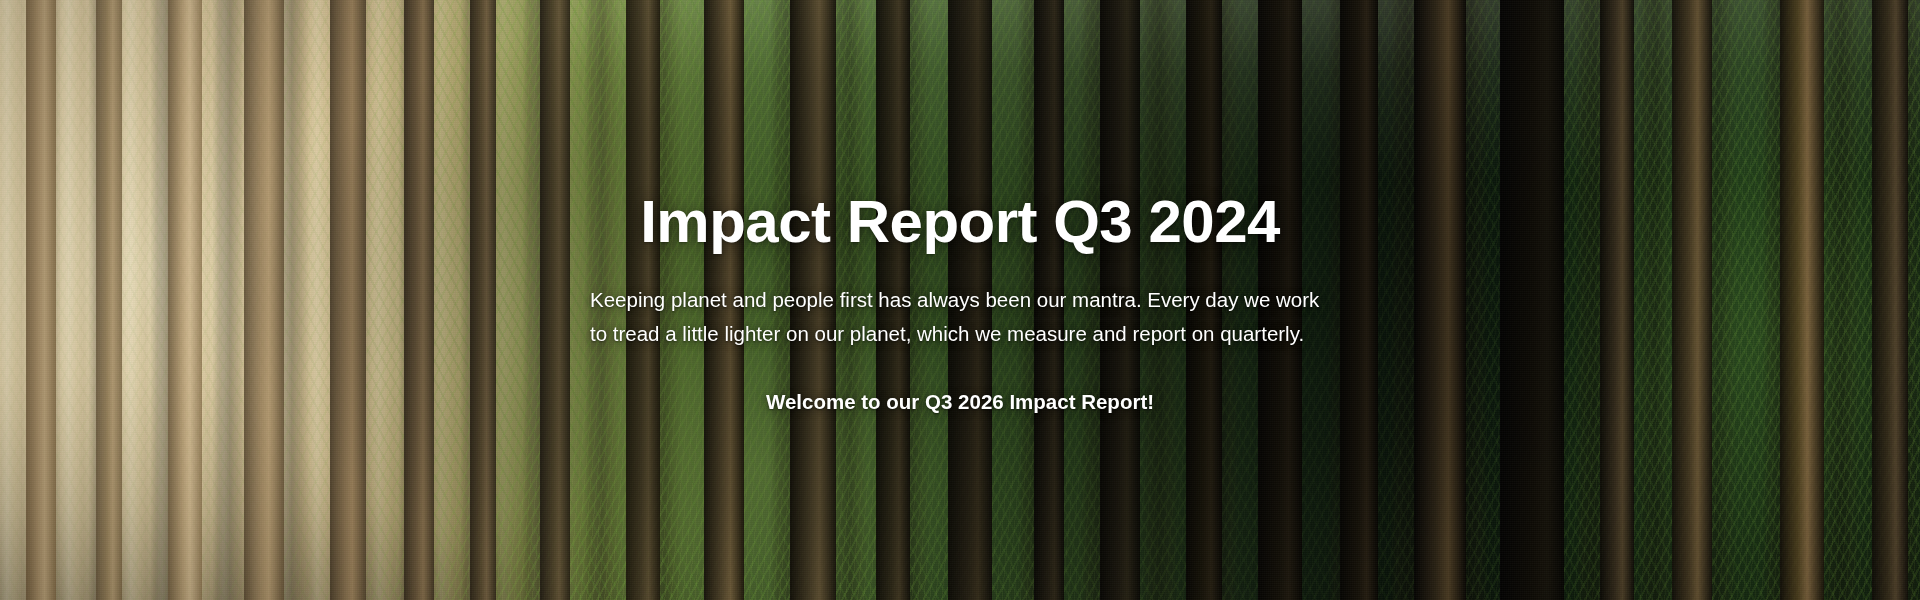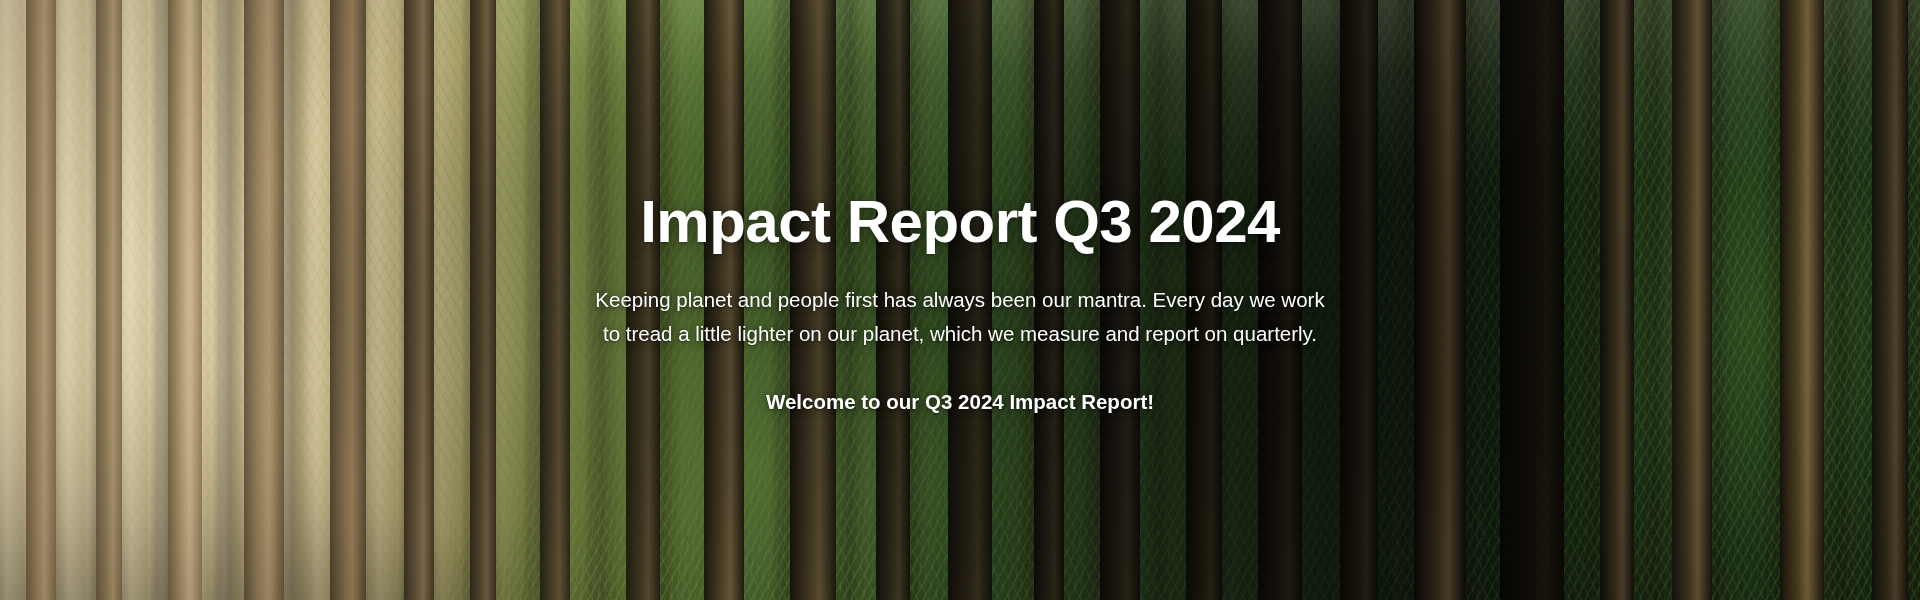--- a/index.html
+++ b/index.html
@@ -117,21 +117,21 @@
     background:
       radial-gradient(ellipse 900px 420px at 960px 300px, rgba(0,0,0,0.30) 0%, rgba(0,0,0,0.14) 55%, rgba(0,0,0,0) 80%),
       radial-gradient(ellipse 1250px 700px at 960px 300px, rgba(0,0,0,0) 58%, rgba(0,0,0,0.22) 100%);
   }
 
   
   #hero-content {
     position:absolute; inset:0;
     display:flex; flex-direction:column;
     align-items:center; justify-content:center;
-    text-align:center;
+    text-align:left;
     z-index:20;
     padding-top:8px;
   }
   #hero-title {
     color:#ffffff;
     font-size:60px;
     font-weight:bold;
     letter-spacing:-0.5px;
     line-height:1.1;
     text-shadow:0 2px 18px rgba(0,0,0,0.42), 0 1px 3px rgba(0,0,0,0.35);
@@ -194,16 +194,16 @@
     <div class="trunk" style="left:1780px;width:44px; background:linear-gradient(90deg,#120d07,#53411f 40%,#8a6a43 62%,#1a1309);opacity:.88;"></div>
     <div class="trunk" style="left:1872px;width:36px; background:linear-gradient(90deg,#0e0a06,#392d1b 44%,#5b4830 66%,#120d08);opacity:.90;"></div>
   </div>
 
   <div class="layer" id="grain"></div>
   <div class="layer" id="vignette"></div>
 
   <div id="hero-content">
     <h1 id="hero-title">Impact Report Q3 2024</h1>
     <p id="hero-body">Keeping planet and people first has always been our mantra. Every day we work to tread a little lighter on our planet, which we measure and report on quarterly.</p>
-    <p id="hero-welcome">Welcome to our Q3 2024 Impact Report!</p>
+    <p id="hero-welcome">Welcome to our Q3 2026 Impact Report!</p>
   </div>
 
 </div>
 
 </body></html>

